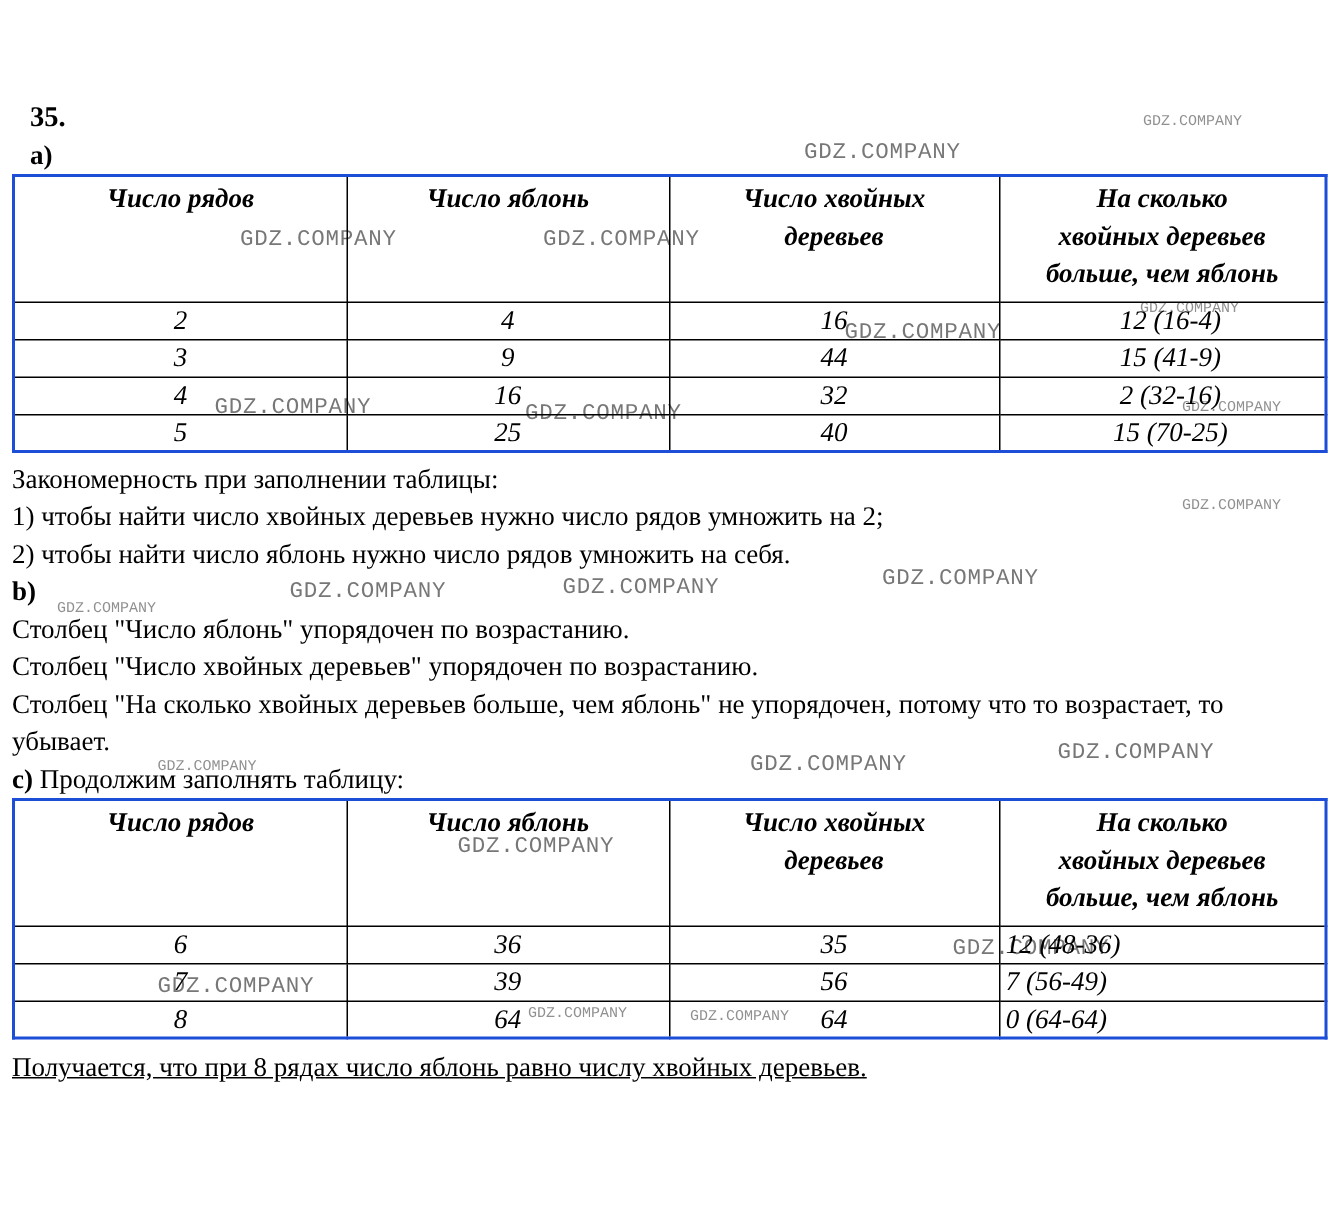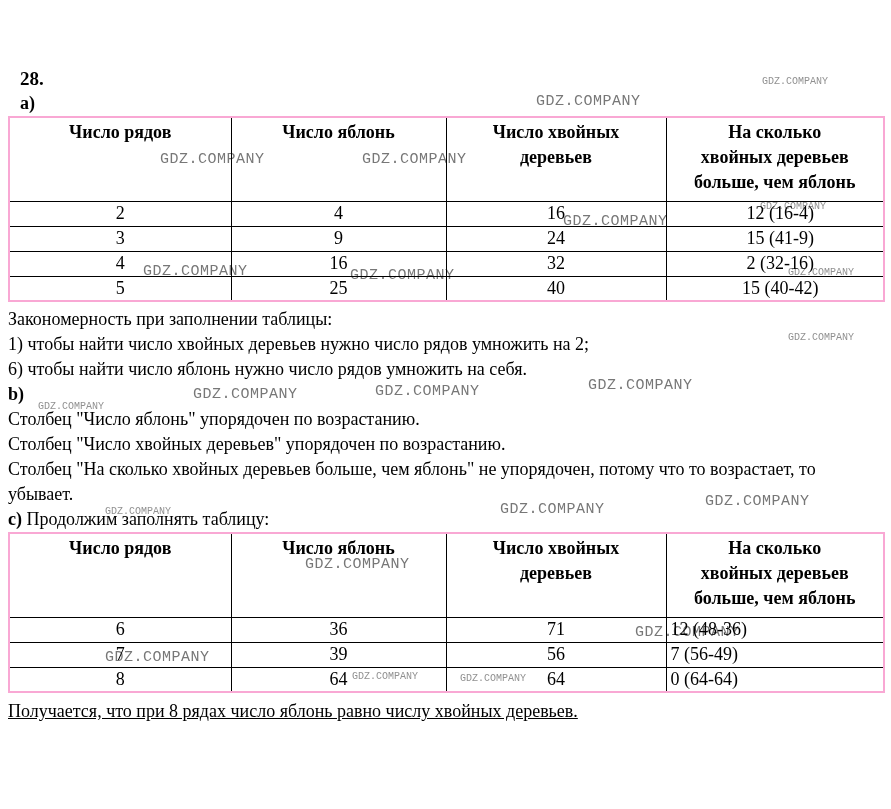--- a/index.html
+++ b/index.html
@@ -18,21 +18,22 @@
   .problem-number {
     font-weight:bold; font-size:19px; margin:0 0 2px 12px; line-height:22px;
   }
   .part-label {
     font-weight:bold; font-size:18px; margin:0 0 2px 12px; line-height:22px;
   }
   table {
     border-collapse:collapse;
     width:875px;
     table-layout:fixed;
-    border:2px solid #f9a8d4;
+    border:2px solid #1d4ed8;
+    font-style:italic;
   }
   th, td { border:1px solid #000; }
   th {
     font-weight:bold; font-size:18px; line-height:25px;
     text-align:center; vertical-align:top;
     padding:2px 4px 0 4px;
   }
   .t1 th, .t2 th { height:84px; }
   td {
     font-size:18px; height:25px; line-height:23px;
@@ -82,21 +83,21 @@
 <span class="watermark wm-lg" style="left:500px; top:501px;">GDZ.COMPANY</span>
 <span class="watermark wm-sm" style="left:105px; top:506px;">GDZ.COMPANY</span>
 <span class="watermark wm-lg" style="left:305px; top:556px;">GDZ.COMPANY</span>
 <span class="watermark wm-lg" style="left:635px; top:624px;">GDZ.COMPANY</span>
 <span class="watermark wm-lg" style="left:105px; top:649px;">GDZ.COMPANY</span>
 <span class="watermark wm-sm" style="left:352px; top:671px;">GDZ.COMPANY</span>
 <span class="watermark wm-sm" style="left:460px; top:673px;">GDZ.COMPANY</span>
 
 <div class="page">
 
-  <div class="problem-number">28.</div>
+  <div class="problem-number">35.</div>
   <div class="part-label">а)</div>
 
   <table class="t1">
     <colgroup>
       <col class="col-rows">
         <col class="col-apples">
         <col class="col-conifer">
         <col class="col-diff">
     </colgroup>
     <thead>
@@ -121,42 +122,42 @@
     <tbody>
       <tr>
         <td>2</td>
         <td>4</td>
         <td>16</td>
         <td class="diff">12 (16-4)</td>
       </tr>
       <tr>
         <td>3</td>
         <td>9</td>
-        <td>24</td>
+        <td>44</td>
         <td class="diff">15 (41-9)</td>
       </tr>
       <tr>
         <td>4</td>
         <td>16</td>
         <td>32</td>
         <td class="diff">2 (32-16)</td>
       </tr>
       <tr>
         <td>5</td>
         <td>25</td>
         <td>40</td>
-        <td class="diff">15 (40-42)</td>
+        <td class="diff">15 (70-25)</td>
       </tr>
     </tbody>
   </table>
 
   <div class="text-block">
     <p>Закономерность при заполнении таблицы:</p>
     <p>1) чтобы найти число хвойных деревьев нужно число рядов умножить на 2;</p>
-    <p>6) чтобы найти число яблонь нужно число рядов умножить на себя.</p>
+    <p>2) чтобы найти число яблонь нужно число рядов умножить на себя.</p>
     <p class="b-label">b)</p>
     <p>Столбец "Число яблонь" упорядочен по возрастанию.</p>
     <p>Столбец "Число хвойных деревьев" упорядочен по возрастанию.</p>
     <p>Столбец "На сколько хвойных деревьев больше, чем яблонь" не упорядочен, потому что то возрастает, то убывает.</p>
     <p><span class="c-label">с)</span><span> Продолжим заполнять таблицу:</span></p>
   </div>
 
   <table class="t2">
     <colgroup>
       <col class="col-rows">
@@ -180,21 +181,21 @@
             <div>На сколько</div>
             <div>хвойных деревьев</div>
             <div>больше, чем яблонь</div>
           </th>
       </tr>
     </thead>
     <tbody>
       <tr>
         <td>6</td>
         <td>36</td>
-        <td>71</td>
+        <td>35</td>
         <td class="diff">12 (48-36)</td>
       </tr>
       <tr>
         <td>7</td>
         <td>39</td>
         <td>56</td>
         <td class="diff">7 (56-49)</td>
       </tr>
       <tr>
         <td>8</td>

